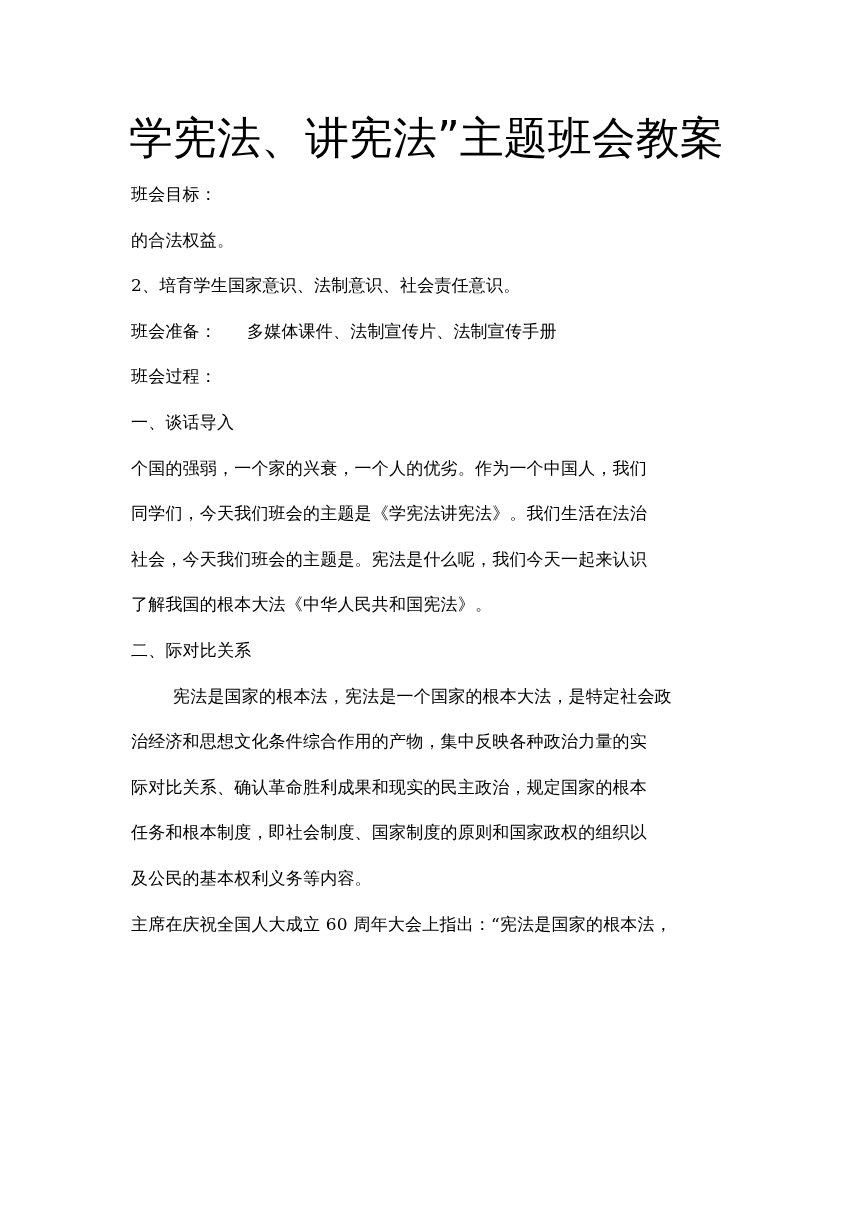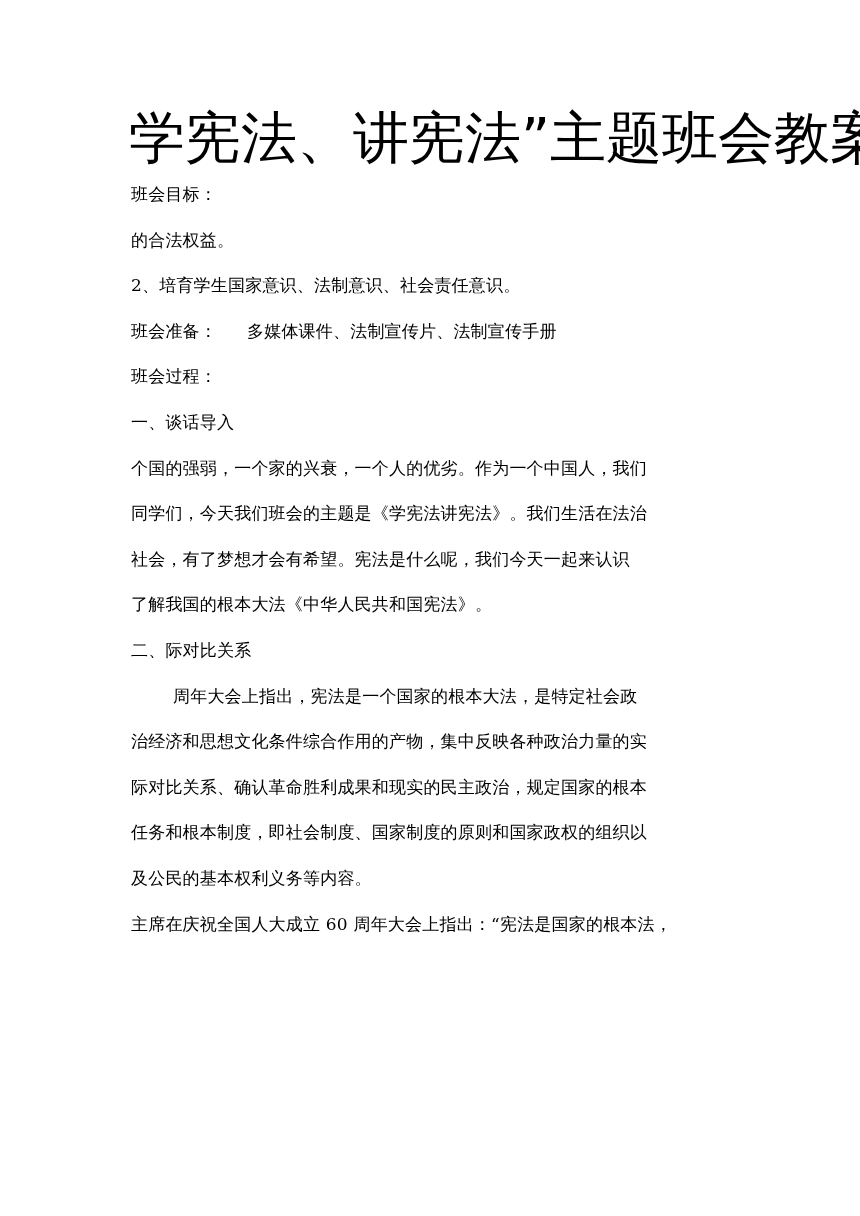--- a/index.html
+++ b/index.html
@@ -15,21 +15,21 @@
       color: #000000;
     }
     .page {
       position: absolute;
       left: 131px;
       top: 108px;
       width: 610px;
     }
     .title {
       font-family: "DejaVu Sans", "Liberation Sans", sans-serif;
-      font-size: 56px;
+      font-size: 44px;
       line-height: 60px;
       height: 60px;
       margin: 0 0 0 -2px;
       font-weight: normal;
       letter-spacing: 0px;
       white-space: nowrap;
     }
     .line {
       font-family: "DejaVu Serif", "Liberation Serif", serif;
       font-size: 17px;
@@ -61,28 +61,28 @@
     <div class="line">2、培育学生国家意识、法制意识、社会责任意识。</div>
     <div class="line">
       <span>班会准备：</span><span class="gap"></span><span>多媒体课件、法制宣传片、法制宣传手册</span>
     </div>
     <div class="line">班会过程：</div>
     <div class="line">一、谈话导入</div>
 
     <div>
       <div class="line">个国的强弱，一个家的兴衰，一个人的优劣。作为一个中国人，我们</div>
       <div class="line">同学们，今天我们班会的主题是《学宪法讲宪法》。我们生活在法治</div>
-      <div class="line">社会，有了梦想才会有希望。宪法是什么呢，我们今天一起来认识</div>
+      <div class="line">社会，今天我们班会的主题是。宪法是什么呢，我们今天一起来认识</div>
       <div class="line">了解我国的根本大法《中华人民共和国宪法》。</div>
     </div>
 
     <div class="line">二、际对比关系</div>
 
     <div>
-      <div class="line indent">周年大会上指出，宪法是一个国家的根本大法，是特定社会政</div>
+      <div class="line indent">宪法是国家的根本法，宪法是一个国家的根本大法，是特定社会政</div>
       <div class="line">治经济和思想文化条件综合作用的产物，集中反映各种政治力量的实</div>
       <div class="line">际对比关系、确认革命胜利成果和现实的民主政治，规定国家的根本</div>
       <div class="line">任务和根本制度，即社会制度、国家制度的原则和国家政权的组织以</div>
       <div class="line">及公民的基本权利义务等内容。</div>
     </div>
 
     <div class="line">主席在庆祝全国人大成立 60 周年大会上指出：“宪法是国家的根本法，</div>
   </div>
 </div>
 

